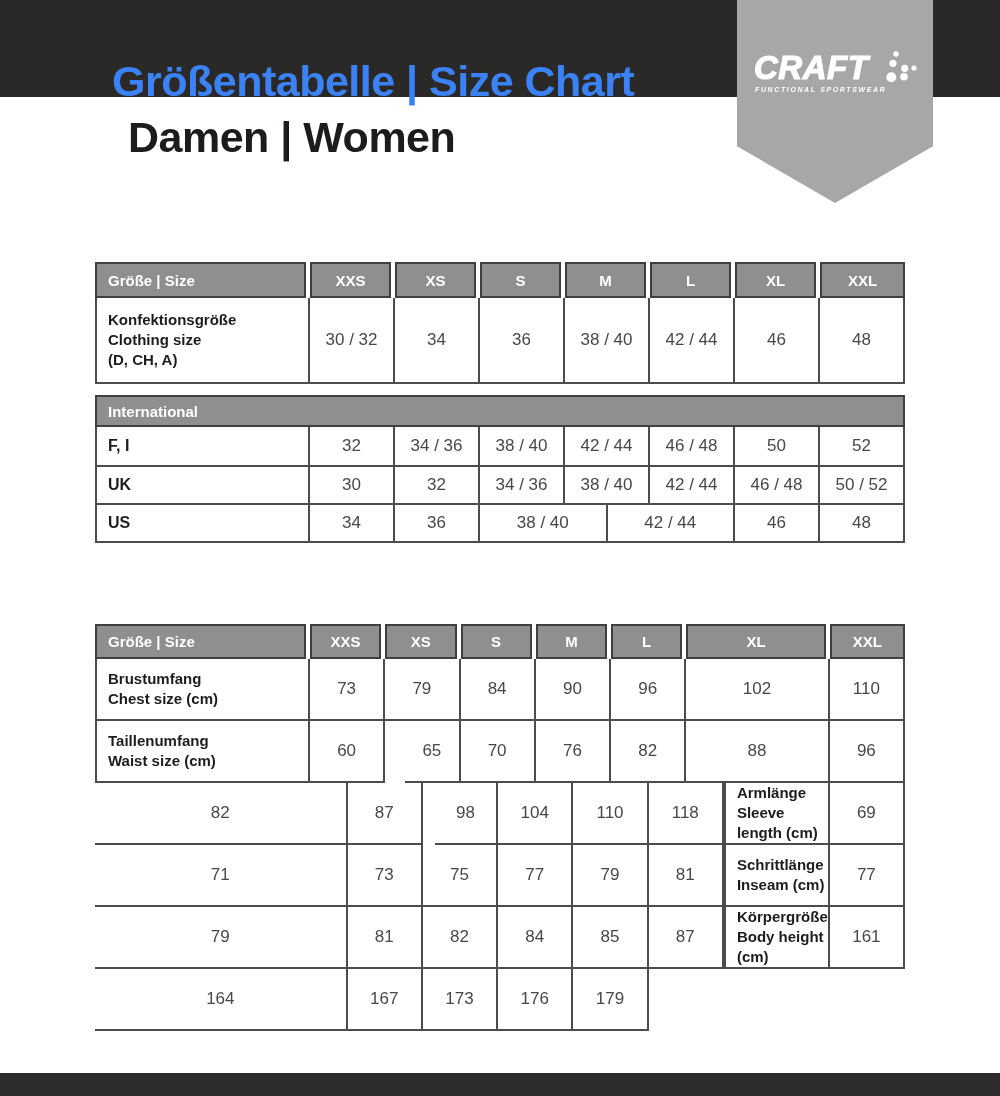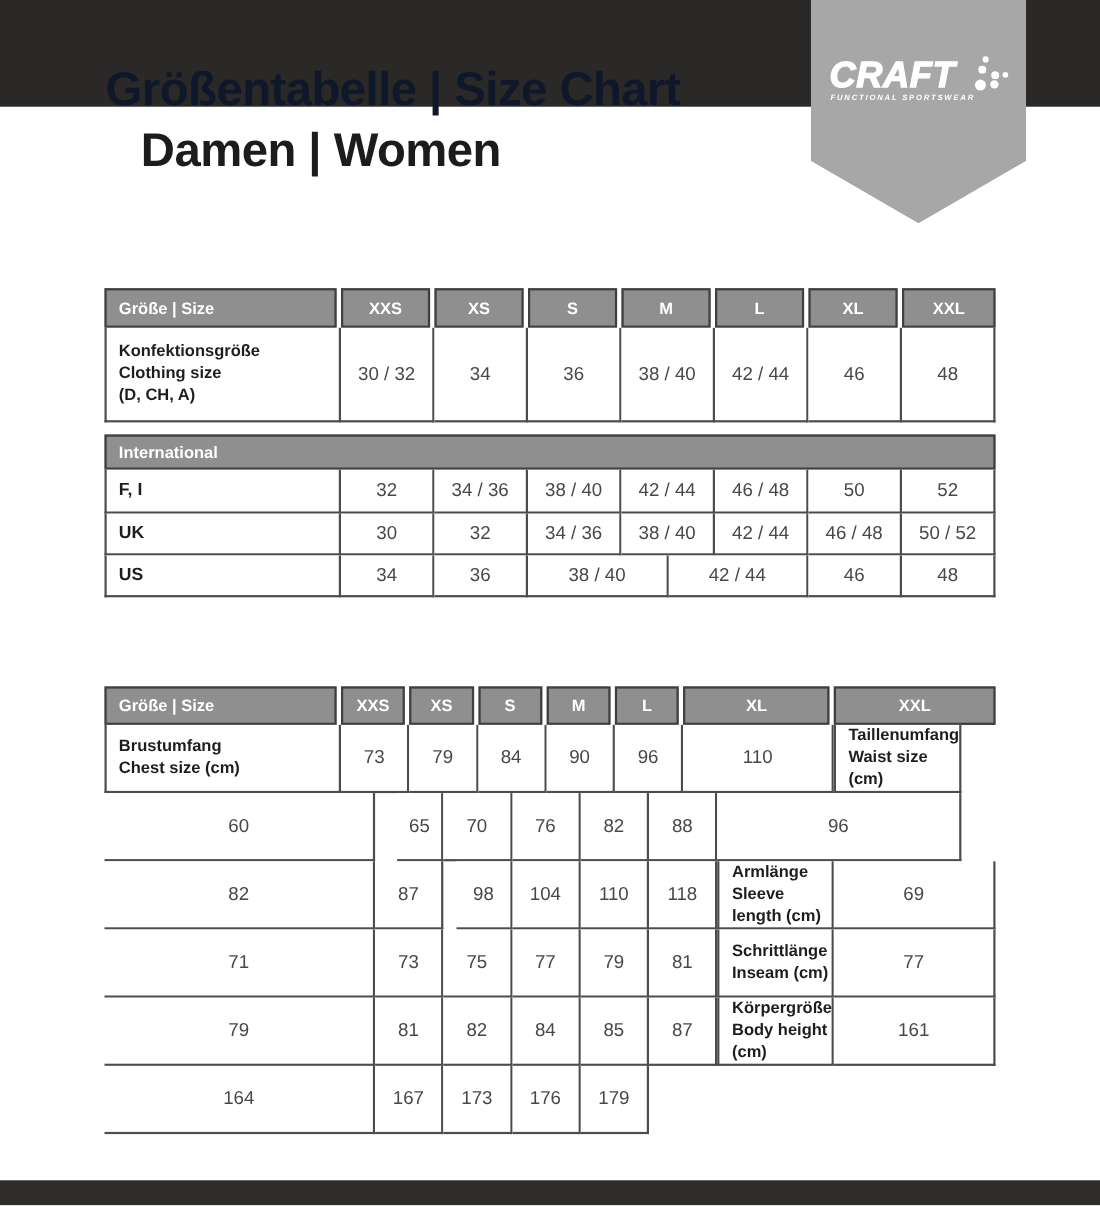--- a/index.html
+++ b/index.html
@@ -4,22 +4,22 @@
 <style>
   html,body { margin:0; padding:0; background:#fff; }
   .canvas {
     position:relative; width:1000px; height:1096px; background:#ffffff;
     overflow:hidden; font-family:"Liberation Sans", sans-serif;
   }
   .topbar { position:absolute; left:0; top:0; width:1000px; height:97px; background:var(--bar,#2a2927); }
   .footerbar { position:absolute; left:0; top:1073px; width:1000px; height:23px; background:var(--footer,#2e2d2b); }
 
   .title1 {
-    position:absolute; left:96px; top:60px; margin:0; font-size:43px; line-height:43px;
-    font-weight:bold; color:#0f172a; letter-spacing:-0.5px; white-space:nowrap;
+    position:absolute; left:112px; top:60px; margin:0; font-size:43px; line-height:43px;
+    font-weight:bold; color:#3b82f6; letter-spacing:-0.5px; white-space:nowrap;
   }
   .title2 {
     position:absolute; left:128px; top:116px; margin:0; font-size:43px; line-height:43px;
     font-weight:bold; color:#1d1c1a; letter-spacing:-0.5px; white-space:nowrap;
   }
 
   .pennant {
     position:absolute; left:737px; top:0; width:196px; height:203px;
     background:var(--pennant,#a7a7a7);
     clip-path:polygon(0 0, 100% 0, 100% 72%, 50% 100%, 0 72%);
@@ -146,20 +146,21 @@
       <div class="hcell nogap" style="grid-column: span 2;">XXL</div>
       <div class="cell first rlabel">
         <div class="">Brustumfang</div>
         <div class="">Chest size (cm)</div>
       </div>
       <div class="cell" style="grid-column: span 2;">73</div>
       <div class="cell" style="grid-column: span 2;">79</div>
       <div class="cell" style="grid-column: span 2;">84</div>
       <div class="cell" style="grid-column: span 2;">90</div>
       <div class="cell" style="grid-column: span 2;">96</div>
+      <div class="cell" style="grid-column: span 2;">102</div>
       <div class="cell" style="grid-column: span 2;">110</div>
       <div class="cell first rlabel">
         <div class="">Taillenumfang</div>
         <div class="">Waist size (cm)</div>
       </div>
       <div class="cell" style="grid-column: span 2;">60</div>
       <div class="cell" style="grid-column: span 2; margin-left: 20px;">65</div>
       <div class="cell" style="grid-column: span 2;">70</div>
       <div class="cell" style="grid-column: span 2;">76</div>
       <div class="cell" style="grid-column: span 2;">82</div>

